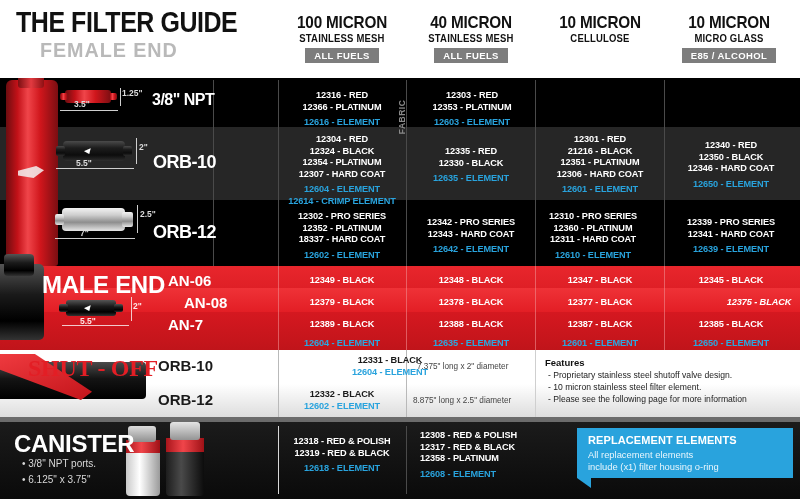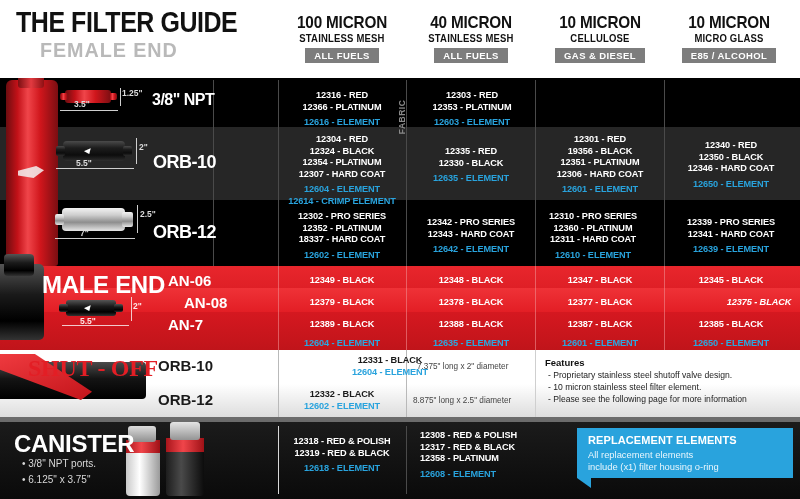--- a/index.html
+++ b/index.html
@@ -200,21 +200,21 @@
       <div class="pn crimp">12614 - CRIMP ELEMENT</div>
     </div>
     <div class="cell" style="left:408px;top:68px;width:126px;">
       <div class="pn">12335 - RED</div>
       <div class="pn">12330 - BLACK</div>
       <div class="gap"></div>
       <div class="pn el">12635 - ELEMENT</div>
     </div>
     <div class="cell" style="left:537px;top:56px;width:126px;">
       <div class="pn">12301 - RED</div>
-      <div class="pn">19356 - BLACK</div>
+      <div class="pn">21216 - BLACK</div>
       <div class="pn">12351 - PLATINUM</div>
       <div class="pn">12306 - HARD COAT</div>
       <div class="gap"></div>
       <div class="pn el">12601 - ELEMENT</div>
     </div>
     <div class="cell" style="left:666px;top:62px;width:130px;">
       <div class="pn">12340 - RED</div>
       <div class="pn">12350 - BLACK</div>
       <div class="pn">12346 - HARD COAT</div>
       <div class="gap"></div>
@@ -333,21 +333,20 @@
       <div><span class="ch-badge">ALL FUELS</span></div>
     </div>
     <div class="colhead" style="left:407px;">
       <div class="ch-micron">40 MICRON</div>
       <div class="ch-mat">STAINLESS MESH</div>
       <div><span class="ch-badge">ALL FUELS</span></div>
     </div>
     <div class="colhead" style="left:536px;">
       <div class="ch-micron">10 MICRON</div>
       <div class="ch-mat">CELLULOSE</div>
-      <div><span class="ch-badge">GAS &amp; DIESEL</span></div>
     </div>
     <div class="colhead" style="left:665px;">
       <div class="ch-micron">10 MICRON</div>
       <div class="ch-mat">MICRO GLASS</div>
       <div><span class="ch-badge">E85 / ALCOHOL</span></div>
     </div>
   </div>
 
 </div>
 

